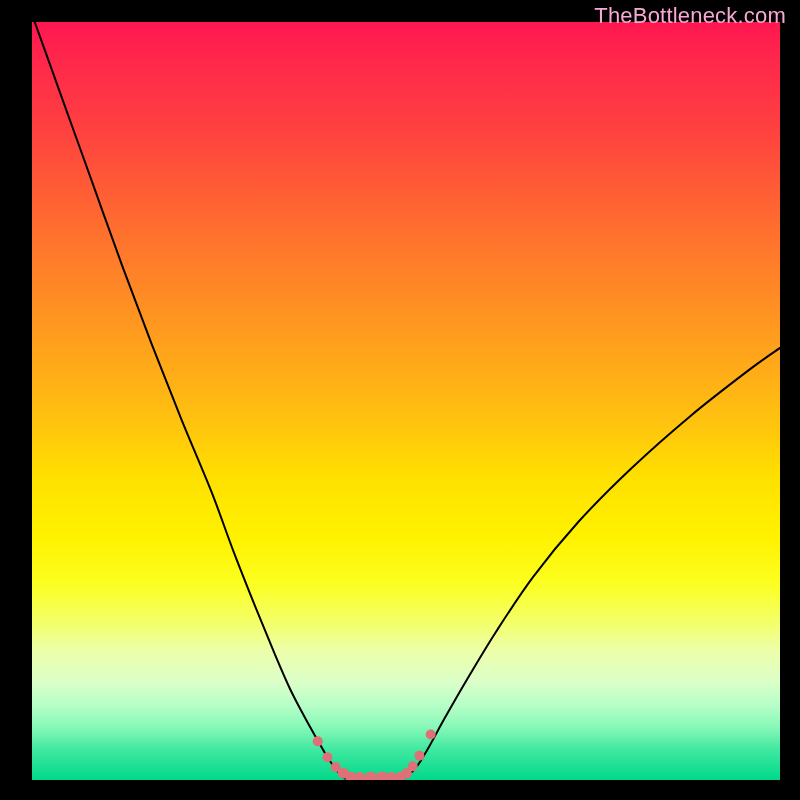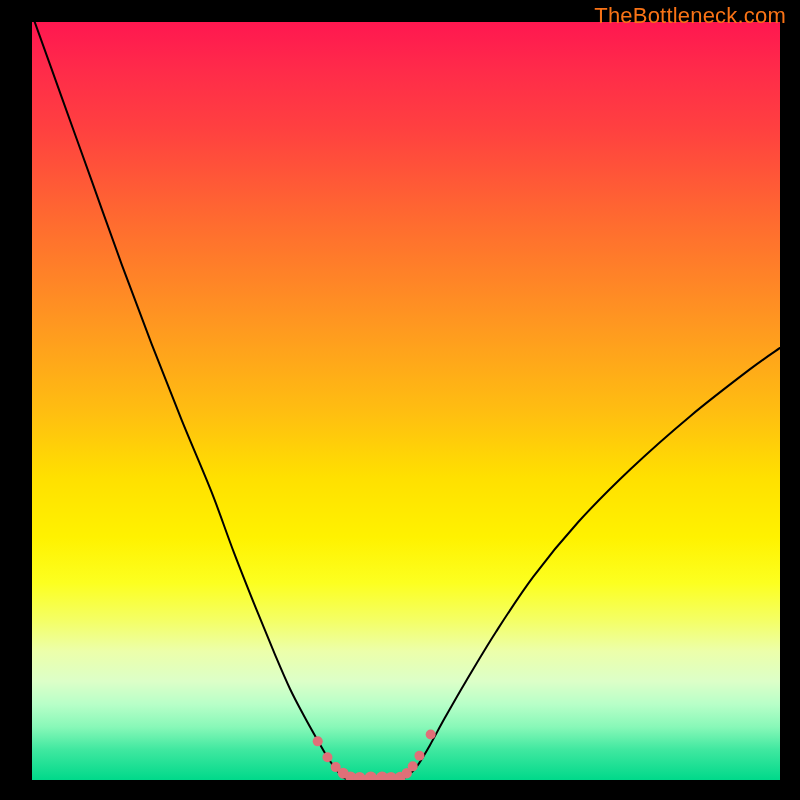--- a/index.html
+++ b/index.html
@@ -42,21 +42,21 @@
       #b8ffc8 90%,
       #88f8b8 93%,
       #40e8a0 96%,
       #00d98a 100%
     );
   }
   .watermark {
     position: absolute;
     top: 3px;
     right: 14px;
-    color: #f97316;
+    color: #f9a8d4;
     font-size: 22px;
     font-weight: 500;
     letter-spacing: 0.2px;
     user-select: none;
   }
   svg {
     position: absolute;
     top: 0;
     left: 0;
   }

